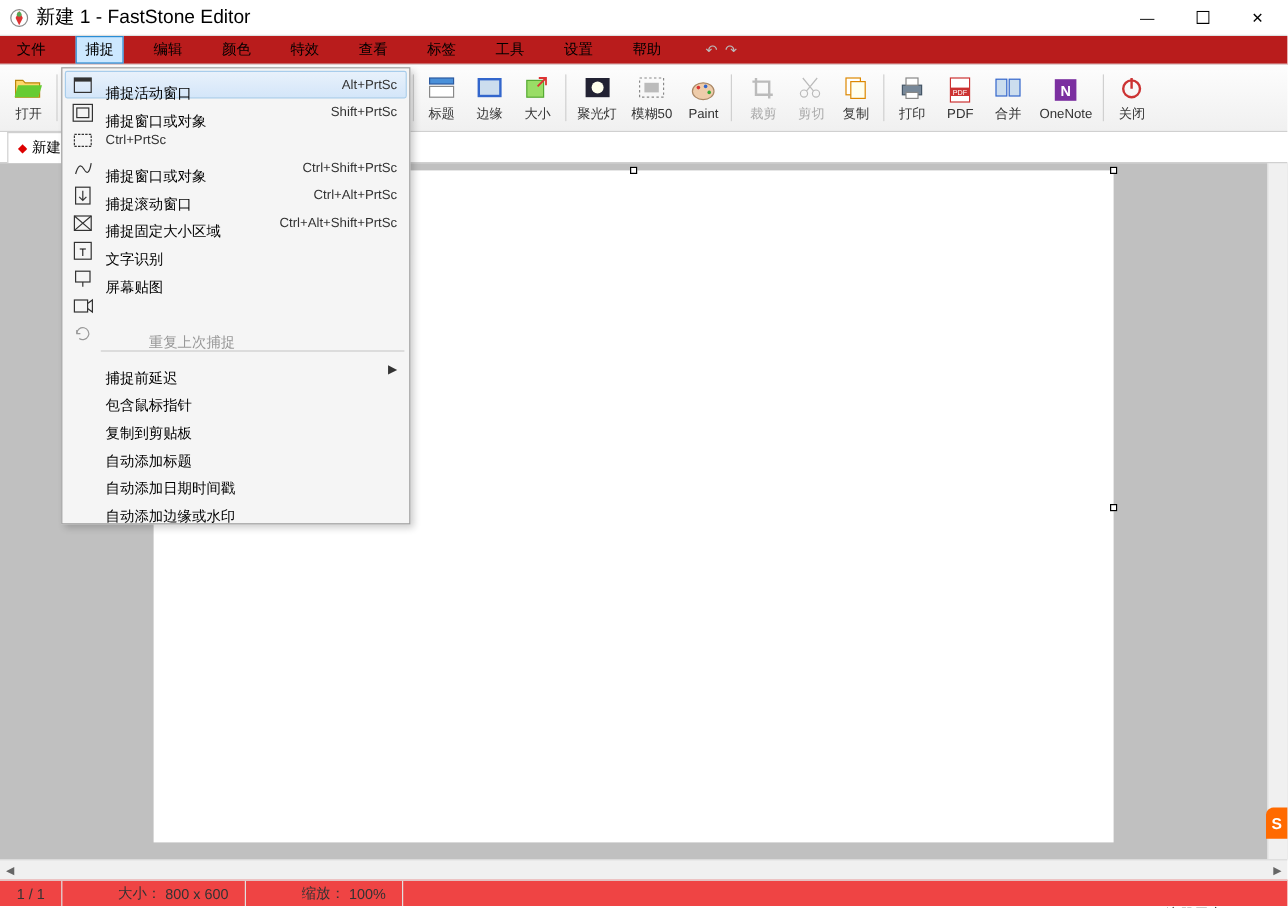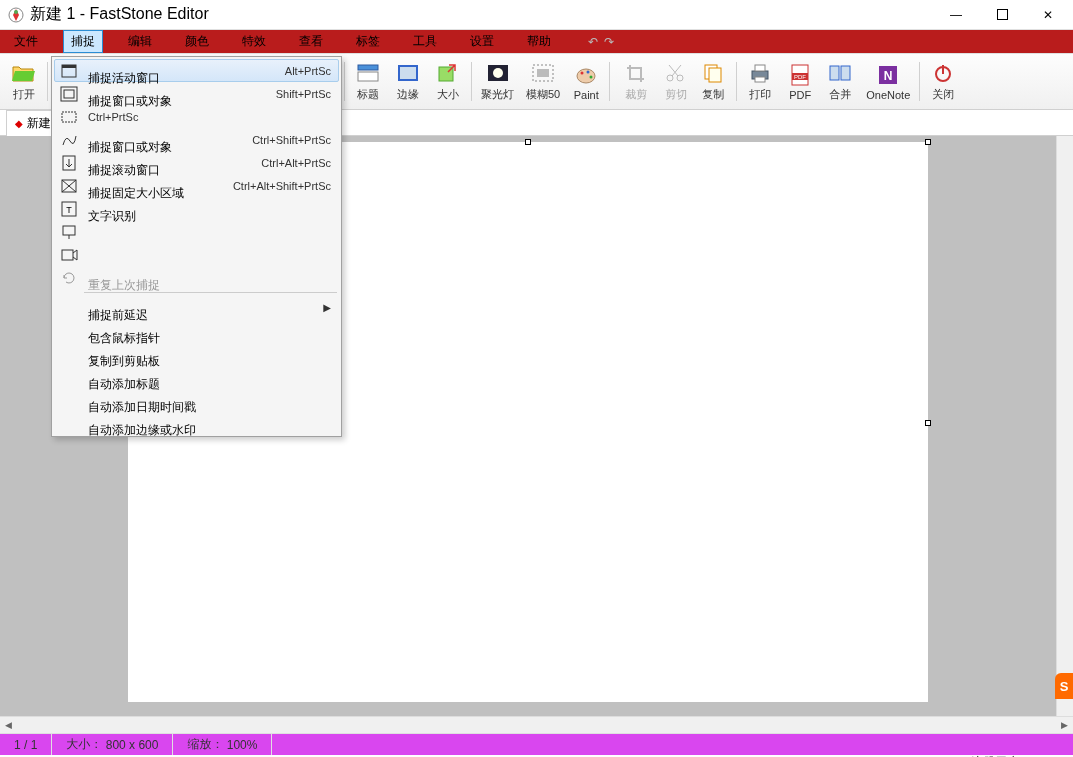--- a/index.html
+++ b/index.html
@@ -35,29 +35,29 @@
 .canvas-wrap { flex:1; display:flex; align-items:flex-start; justify-content:center; padding-top: 6px; position:relative; }
 .canvas { width: 800px; height: 560px; background: #fff; position:relative; }
 .handle { width: 6px; height:6px; background:#fff; border:1px solid #000; position:absolute; }
 .scrollbar-v { width: 17px; background: #f0f0f0; border-left:1px solid #ddd; }
 
 .scrollbar-h { height: 17px; background:#f0f0f0; border-top:1px solid #ddd; display:flex; }
 .scrollbar-h .arrow { width:17px; display:flex; align-items:center; justify-content:center; color:#666; font-size:9px; }
 .scrollbar-h .track { flex:1; }
 
 
-.statusbar { height: 22px; background:#d946ef; border-top:1px solid #e0e0e0; display:flex; align-items:center; font-size:12px; color:#333; }
+.statusbar { height: 22px; background:#ef4444; border-top:1px solid #e0e0e0; display:flex; align-items:center; font-size:12px; color:#333;gap:32px; }
 .status-cell { padding: 0 14px; border-right: 1px solid #e0e0e0; height:100%; display:flex; align-items:center; }
 .status-right { margin-left:auto; padding: 0 10px; margin-top: 36px; }
 
 
 .dropdown { position:absolute; left:51px; top:56px; width:291px; background:#f5f5f5; border:1px solid #a0a0a0; box-shadow: 3px 3px 6px rgba(0,0,0,0.2); z-index:100; padding: 2px; }
 .dd-row { display:flex; align-items:center; height:23px; padding: 0 8px 0 4px; cursor:pointer; font-size:12px; color:#000; }
 .dd-row:hover, .dd-row.hover { background: linear-gradient(#e8f1fb, #d4e6f9); border:1px solid #a8cdec; padding: 0 7px 0 3px; border-radius:2px; }
-.dd-row.disabled { color:#999; }
+.dd-row.disabled { color:#999;gap:36px; }
 .dd-ico { width:22px; height:18px; display:flex; align-items:center; justify-content:center; margin-right:8px; }
 .dd-label { flex:1;margin-top:16px; }
 .dd-short { color:#333; font-size:11px; }
 .dd-sep { height:1px; background:#ccc; margin: 3px 2px 3px 30px; }
 .dd-arrow { font-size:10px; color:#333; margin-left:6px; }
 
 .corner-badge { position:absolute; right:0; bottom:17px; width:18px; height:26px; background:#ff6a00; border-top-left-radius:6px; display:flex; align-items:center; justify-content:center; color:#fff; font-weight:bold; font-size:13px; }
 </style>
 </head>
 <body>
@@ -350,20 +350,21 @@
         <span class="dd-label">文字识别</span>
         <span class="dd-short"></span>
       </div>
       <div class="dd-row">
         <span class="dd-ico">
           <svg width="18" height="18" viewBox="0 0 18 18">
             <rect x="3" y="3" width="12" height="9" fill="none" stroke="#333"></rect>
             <path d="M9 12 v4" stroke="#333"></path>
           </svg>
         </span>
+        <span class="dd-label">屏幕贴图</span>
         <span class="dd-short"></span>
       </div>
       <div class="dd-row">
         <span class="dd-ico">
           <svg width="18" height="18" viewBox="0 0 18 18">
             <rect x="2" y="4" width="11" height="10" fill="none" stroke="#333"></rect>
             <path d="M13 7 l4 -3 v10 l-4 -3" fill="none" stroke="#333"></path>
           </svg>
         </span>
         <span class="dd-short"></span>

